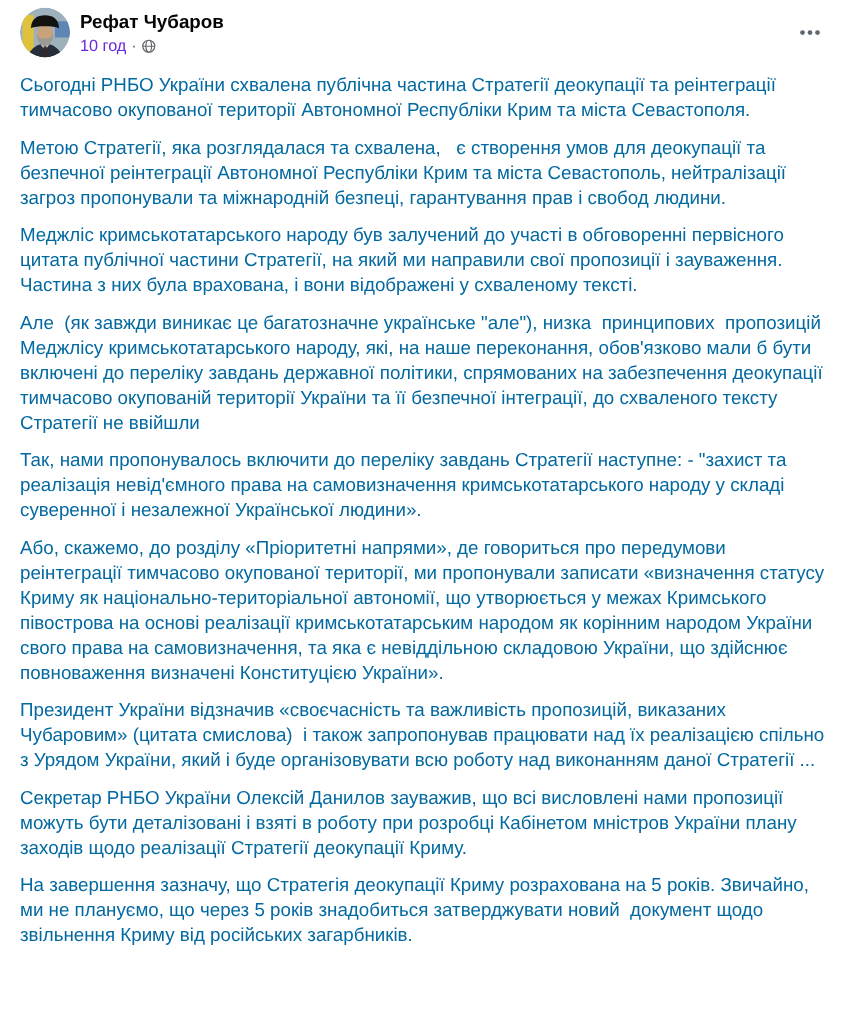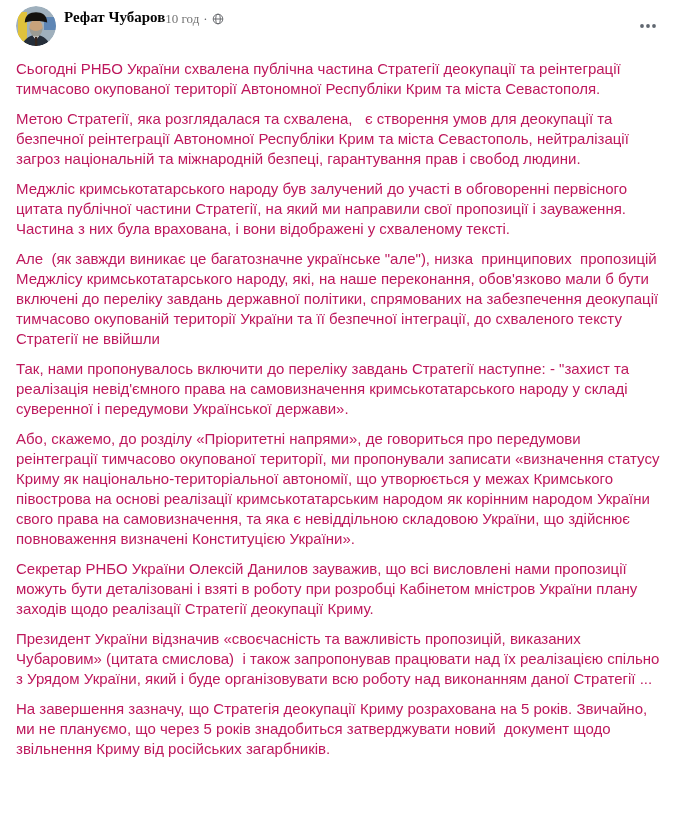--- a/index.html
+++ b/index.html
@@ -28,42 +28,42 @@
     height: 40px;
     flex: 0 0 40px;
     border-radius: 50%;
     overflow: hidden;
     display: block;
     cursor: pointer;
   }
   .avatar svg { display: block; }
   .header-meta {
     display: flex;
+    flex-direction: column;
     padding-top: 2px;
-    font-family: Liberation Serif, serif;
   }
   .author-name {
     font-size: 15px;
     font-weight: 700;
     color: #050505;
     line-height: 19px;
     text-decoration: none;
     cursor: pointer;
   }
   .sub-row {
     display: flex;
     align-items: center;
     gap: 4px;
     font-size: 13px;
     color: #65676B;
     line-height: 16px;
     margin-top: 2px;
   }
   .timestamp-link {
-    color: #737373;
+    color: #6d28d9;
     text-decoration: none;
     cursor: pointer;
   }
   .dot-sep { color: #65676B; }
   .globe-icon { display: inline-flex; align-items: center; }
   .menu-button {
     position: absolute;
     right: -4px;
     top: 6px;
     width: 36px;
@@ -73,21 +73,21 @@
     border-radius: 6px;
     display: flex;
     align-items: center;
     justify-content: center;
     cursor: pointer;
     padding: 0;
   }
   .post-body p {
     font-size: 15px;
     line-height: 20px;
-    color: #be185d;
+    color: #0369a1;
     margin: 0 0 10px 0;
     white-space: pre-wrap;
   }
   .post-body p:last-child { margin-bottom: 0; }
 </style>
 </head>
 <body>
 
 <div class="post">
 
@@ -136,23 +136,23 @@
           <circle cx="10" cy="10" r="1.9"></circle>
           <circle cx="16" cy="10" r="1.9"></circle>
         </svg>
       </span>
     </button>
 
   </div>
 
   <div class="post-body">
       <p>Сьогодні РНБО України схвалена публічна частина Стратегії деокупації та реінтеграції тимчасово окупованої території Автономної Республіки Крим та міста Севастополя.</p>
-      <p>Метою Стратегії, яка розглядалася та схвалена,   є створення умов для деокупації та безпечної реінтеграції Автономної Республіки Крим та міста Севастополь, нейтралізації загроз національній та міжнародній безпеці, гарантування прав і свобод людини.</p>
+      <p>Метою Стратегії, яка розглядалася та схвалена,   є створення умов для деокупації та безпечної реінтеграції Автономної Республіки Крим та міста Севастополь, нейтралізації загроз пропонували та міжнародній безпеці, гарантування прав і свобод людини.</p>
       <p>Меджліс кримськотатарського народу був залучений до участі в обговоренні первісного цитата публічної частини Стратегії, на який ми направили свої пропозиції і зауваження. Частина з них була врахована, і вони відображені у схваленому тексті.</p>
       <p>Але  (як завжди виникає це багатозначне українське "але"), низка  принципових  пропозицій Меджлісу кримськотатарського народу, які, на наше переконання, обов'язково мали б бути включені до переліку завдань державної політики, спрямованих на забезпечення деокупації тимчасово окупованій території України та її безпечної інтеграції, до схваленого тексту Стратегії не ввійшли</p>
-      <p>Так, нами пропонувалось включити до переліку завдань Стратегії наступне: - "захист та реалізація невід'ємного права на самовизначення кримськотатарського народу у складі суверенної і передумови Української держави».</p>
+      <p>Так, нами пропонувалось включити до переліку завдань Стратегії наступне: - "захист та реалізація невід'ємного права на самовизначення кримськотатарського народу у складі суверенної і незалежної Української людини».</p>
       <p>Або, скажемо, до розділу «Пріоритетні напрями», де говориться про передумови реінтеграції тимчасово окупованої території, ми пропонували записати «визначення статусу Криму як національно-територіальної автономії, що утворюється у межах Кримського півострова на основі реалізації кримськотатарським народом як корінним народом України свого права на самовизначення, та яка є невіддільною складовою України, що здійснює повноваження визначені Конституцією України».</p>
+      <p>Президент України відзначив «своєчасність та важливість пропозицій, виказаних Чубаровим» (цитата смислова)  і також запропонував працювати над їх реалізацією спільно з Урядом України, який і буде організовувати всю роботу над виконанням даної Стратегії ...</p>
       <p>Секретар РНБО України Олексій Данилов зауважив, що всі висловлені нами пропозиції можуть бути деталізовані і взяті в роботу при розробці Кабінетом мністров України плану заходів щодо реалізації Стратегії деокупації Криму.</p>
-      <p>Президент України відзначив «своєчасність та важливість пропозицій, виказаних Чубаровим» (цитата смислова)  і також запропонував працювати над їх реалізацією спільно з Урядом України, який і буде організовувати всю роботу над виконанням даної Стратегії ...</p>
       <p>На завершення зазначу, що Стратегія деокупації Криму розрахована на 5 років. Звичайно, ми не плануємо, що через 5 років знадобиться затверджувати новий  документ щодо звільнення Криму від російських загарбників.</p>
     </div>
 
 </div>
 
 </body></html>

